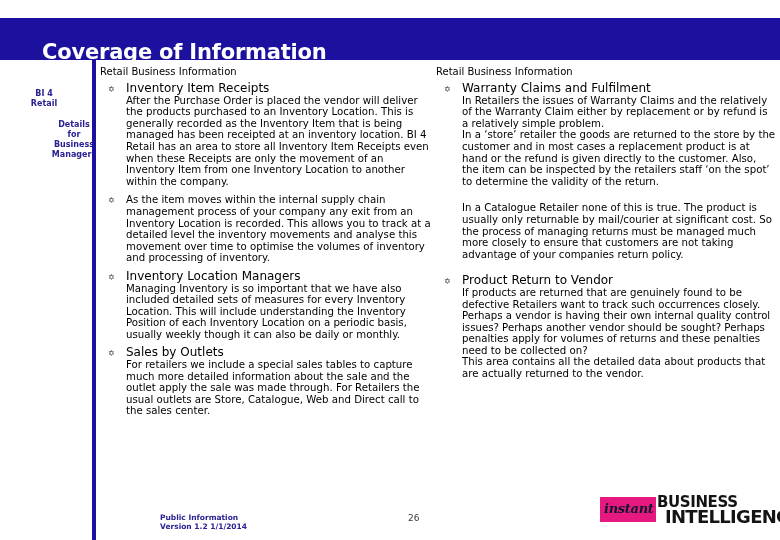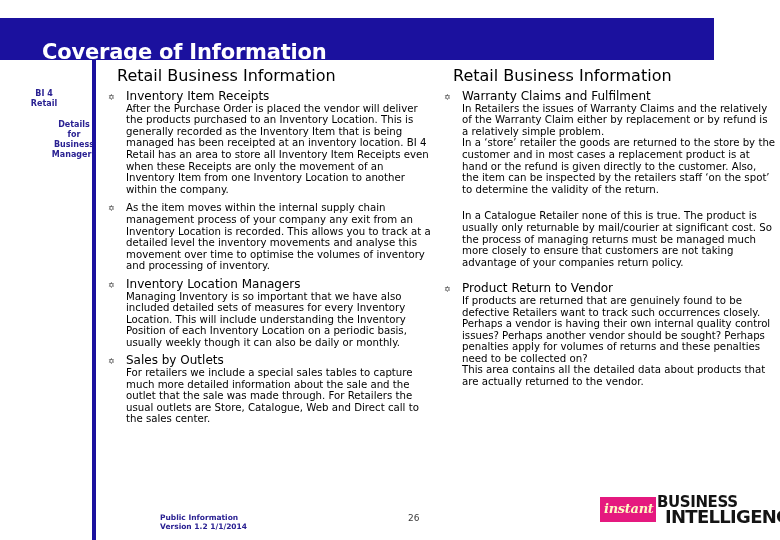--- a/index.html
+++ b/index.html
@@ -17,21 +17,21 @@
     height: 540px;
     background: #ffffff;
     overflow: hidden;
   }
 
   
   #title-bar {
     position: absolute;
     left: 0;
     top: 18px;
-    width: 714px;
+    width: 780px;
     height: 42px;
     background: #1b119e;
   }
   #title-text {
     position: absolute;
     left: 42px;
     top: 22px;
     font-family: "DejaVu Sans", sans-serif;
     font-weight: bold;
     font-size: 21px;
@@ -74,23 +74,23 @@
   
   .column {
     position: absolute;
     top: 66px;
   }
   #col-left  { left: 100px; width: 335px; }
   #col-right { left: 436px; width: 340px; }
 
   .col-heading {
     font-family: "DejaVu Sans", sans-serif;
-    font-size: 16px;
-    color: #000000;
-    margin: 0 0 6px 17px;
+    font-size: 10px;
+    color: #000000;
+    margin: 0 0 6px 0;
     white-space: nowrap;
   }
 
   .bullet-item {
     position: relative;
     padding-left: 26px;
     margin-bottom: 7px;
   }
   .bullet-marker {
     position: absolute;
@@ -160,21 +160,21 @@
     background: #e5197f;
   }
   #logo-instant-text {
     position: absolute;
     left: 4px;
     top: 4px;
     font-family: "DejaVu Serif", serif;
     font-style: italic;
     font-weight: bold;
     font-size: 13px;
-    color: #fef9c3;
+    color: #0f172a;
     letter-spacing: -0.3px;
   }
   #logo-business {
     position: absolute;
     left: 57px;
     top: 0px;
     font-family: "DejaVu Sans", sans-serif;
     font-weight: bold;
     font-size: 15px;
     letter-spacing: -0.4px;
@@ -221,21 +221,21 @@
           <div class="bullet-body">As the item moves within the internal supply chain management process of your company any exit from an Inventory Location is recorded. This allows you to track at a detailed level the inventory movements and analyse this movement over time to optimise the volumes of inventory and processing of inventory.</div>
         </div>
         <div class="bullet-item">
           <span class="bullet-marker">✡</span>
           <div class="bullet-title">Inventory Location Managers</div>
           <div class="bullet-body">Managing Inventory is so important that we have also included detailed sets of measures for every Inventory Location. This will include understanding the Inventory Position of each Inventory Location on a periodic basis, usually weekly though it can also be daily or monthly.</div>
         </div>
         <div class="bullet-item">
           <span class="bullet-marker">✡</span>
           <div class="bullet-title">Sales by Outlets</div>
-          <div class="bullet-body">For retailers we include a special sales tables to capture much more detailed information about the sale and the outlet that the sale was made through.  For Retailers the usual outlets are Store, Catalogue, Web and Direct call to the sales center.</div>
+          <div class="bullet-body">For retailers we include a special sales tables to capture much more detailed information about the sale and the outlet apply the sale was made through.  For Retailers the usual outlets are Store, Catalogue, Web and Direct call to the sales center.</div>
         </div>
       </div>
   </div>
 
   <div class="column" id="col-right">
     <div class="col-heading">Retail Business Information</div>
     <div id="right-bullets">
         <div class="bullet-item">
           <span class="bullet-marker">✡</span>
           <div class="bullet-title">Warranty Claims and Fulfilment</div>

